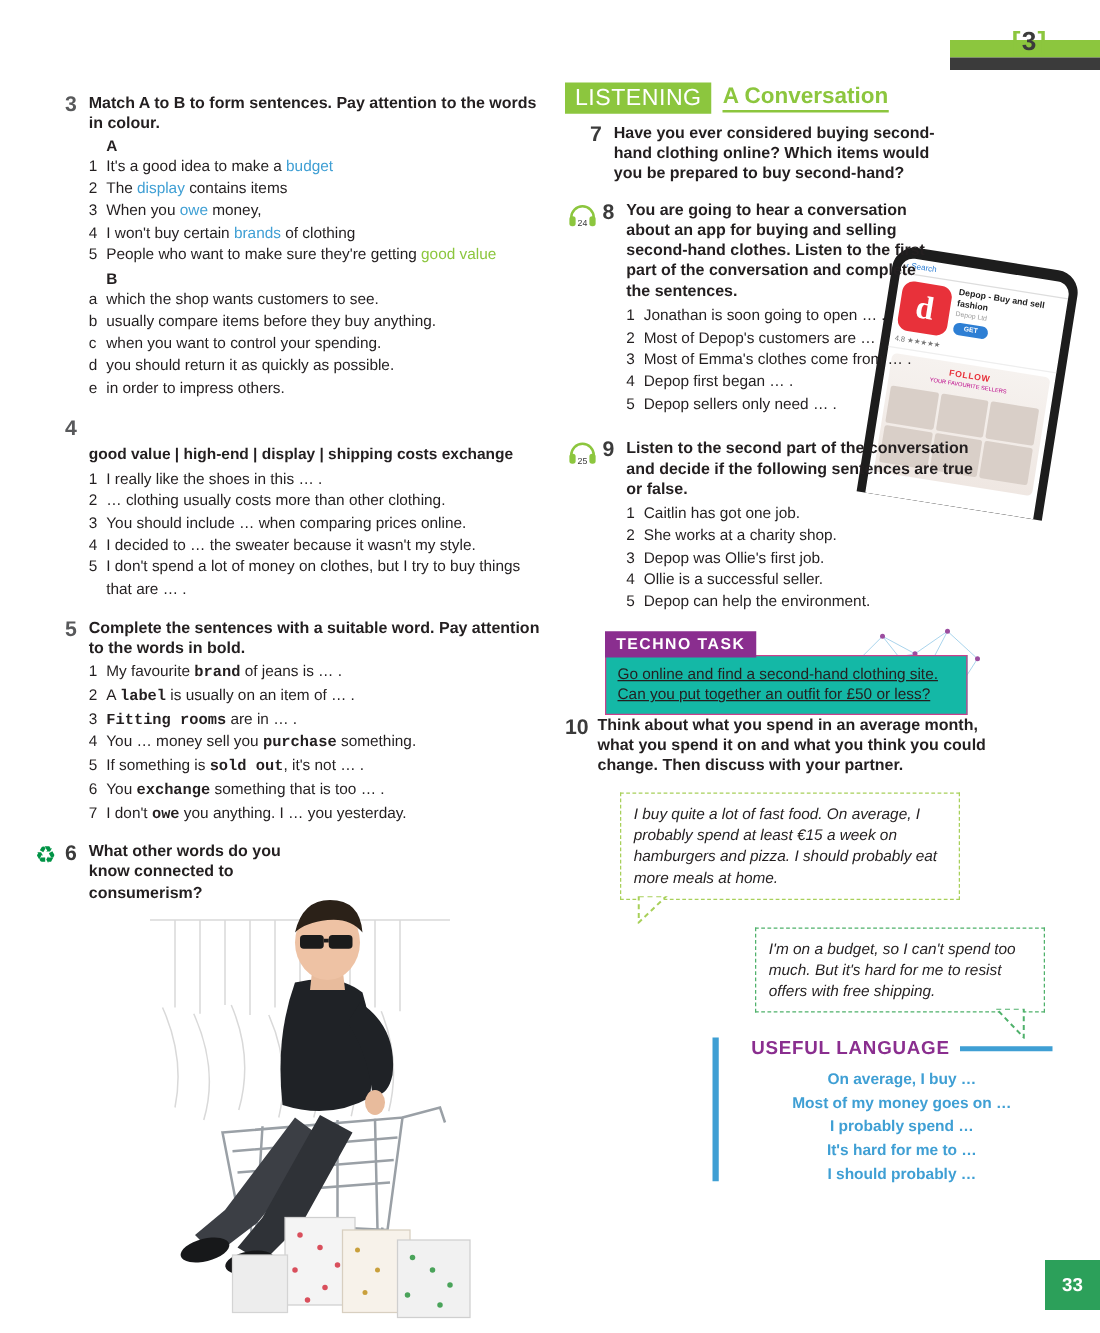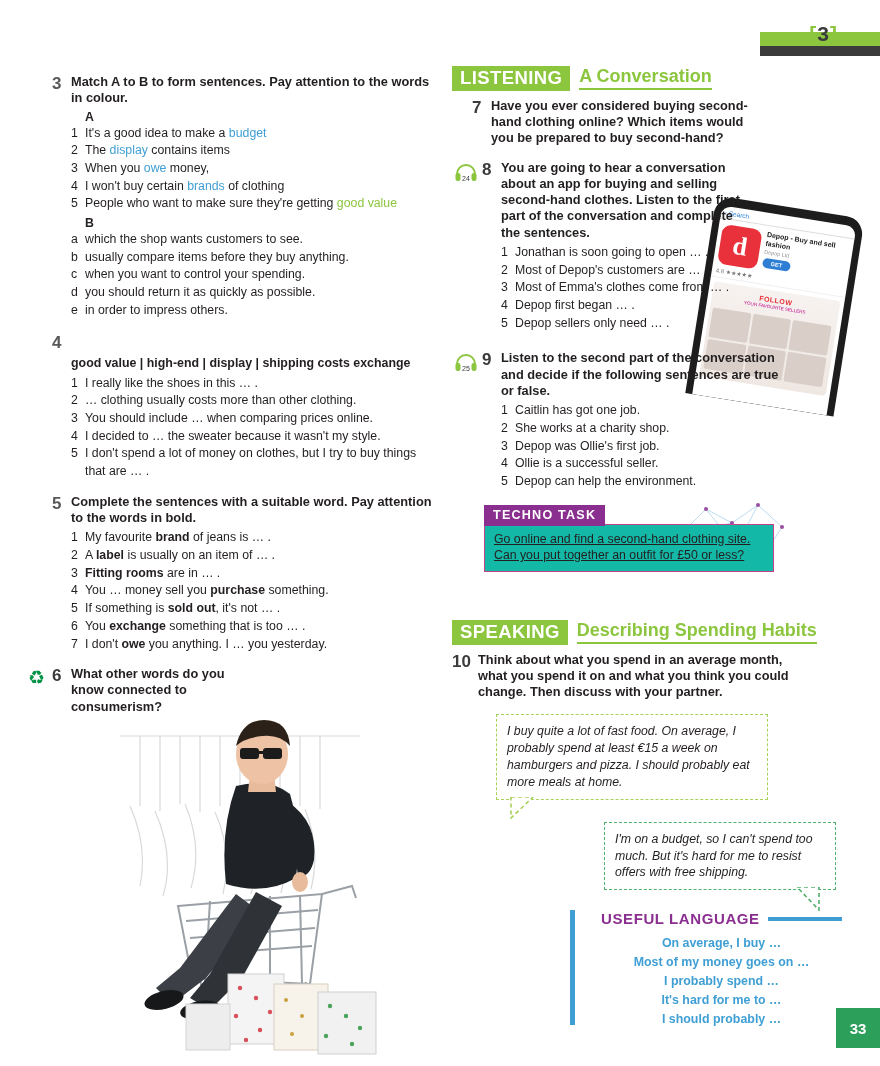--- a/index.html
+++ b/index.html
@@ -119,20 +119,21 @@
     flex: 1;
   }
   .blue {
     color: #3f9fd4;
   }
   .green {
     color: #8cc63e;
   }
   .bold {
     font-weight: bold;
+    font-family: Liberation Mono, monospace;
   }
   .sub-label {
     font-size: 12.3px;
     font-weight: bold;
     margin: 3px 0 1px 14px;
   }
   .wordbank {
     font-size: 12.4px;
     font-weight: bold;
     line-height: 1.33;
@@ -166,21 +167,21 @@
   
   .banner {
     display: flex;
     align-items: center;
     margin-bottom: 7px;
   }
   .banner-tag {
     background: #8cc63e;
     color: #ffffff;
     font-size: 18.5px;
-    font-weight: bold;
+    font-weight: normal;
     letter-spacing: 0.4px;
     padding: 2px 8px 3px;
     line-height: 1.08;
   }
   .banner-title {
     color: #8cc63e;
     font-size: 18px;
     font-weight: bold;
     margin-left: 9px;
     border-bottom: 2px solid #8cc63e;
@@ -811,24 +812,20 @@
           <circle cx="64" cy="54" r="2"></circle>
             <circle cx="36" cy="70" r="2"></circle>
         </g>
       </svg>
       <div class="techno-tag">TECHNO TASK</div>
       <div class="techno-box">
         <p>Go online and find a second-hand clothing site. Can you put together an outfit for £50 or less?</p>
       </div>
     </div>
 
-    <div class="banner" style="margin-top:48px;">
-      <div class="banner-tag">SPEAKING</div>
-      <div class="banner-title">Describing Spending Habits</div>
-    </div>
 
     <div class="ex" style="width:340px; margin-left:0px;">
       <div class="ex-head">
         <div class="ex-num dark" style="width:26px; flex:0 0 26px;">10</div>
         <div class="ex-rubric">Think about what you spend in an average month, what you spend it on and what you think you could change. Then discuss with your partner.</div>
       </div>
     </div>
 
     <div class="bubble bubble-1">
       <span>I buy quite a lot of fast food. On average, I probably spend at least €15 a week on hamburgers and pizza. I should probably eat more meals at home.</span>

